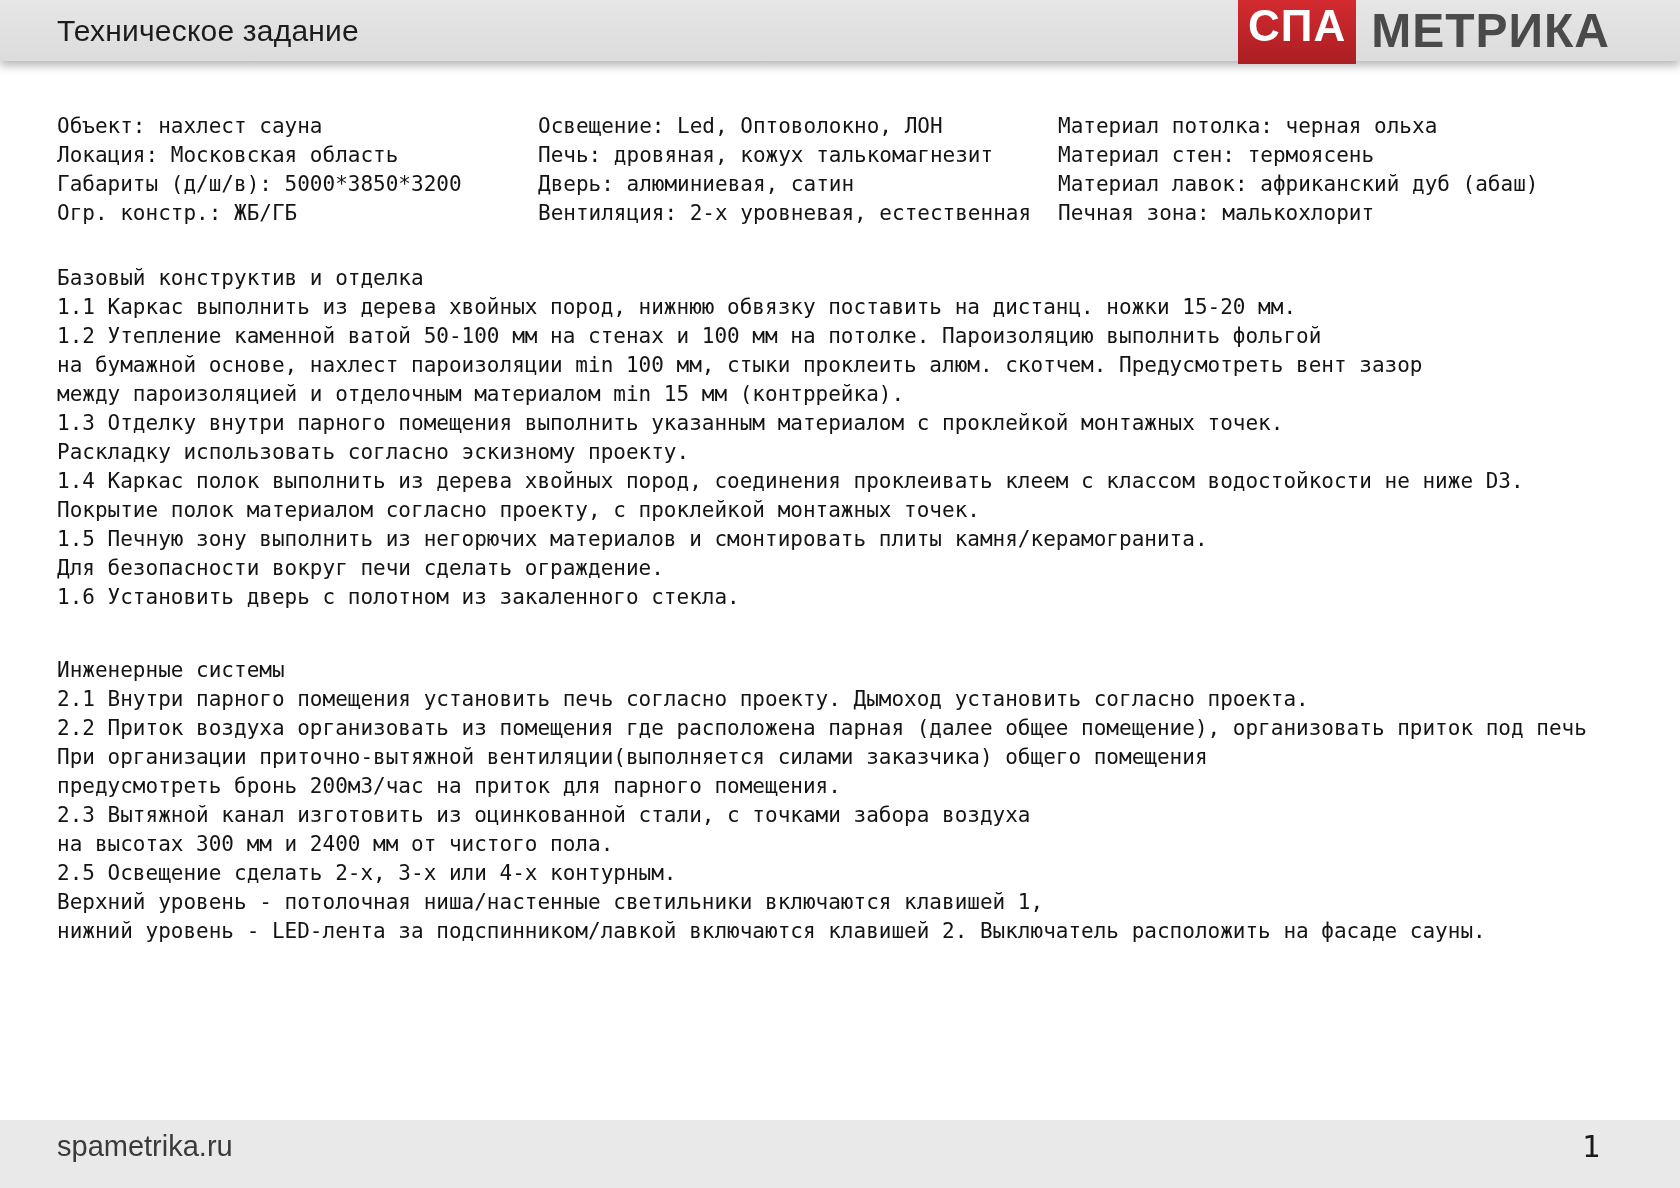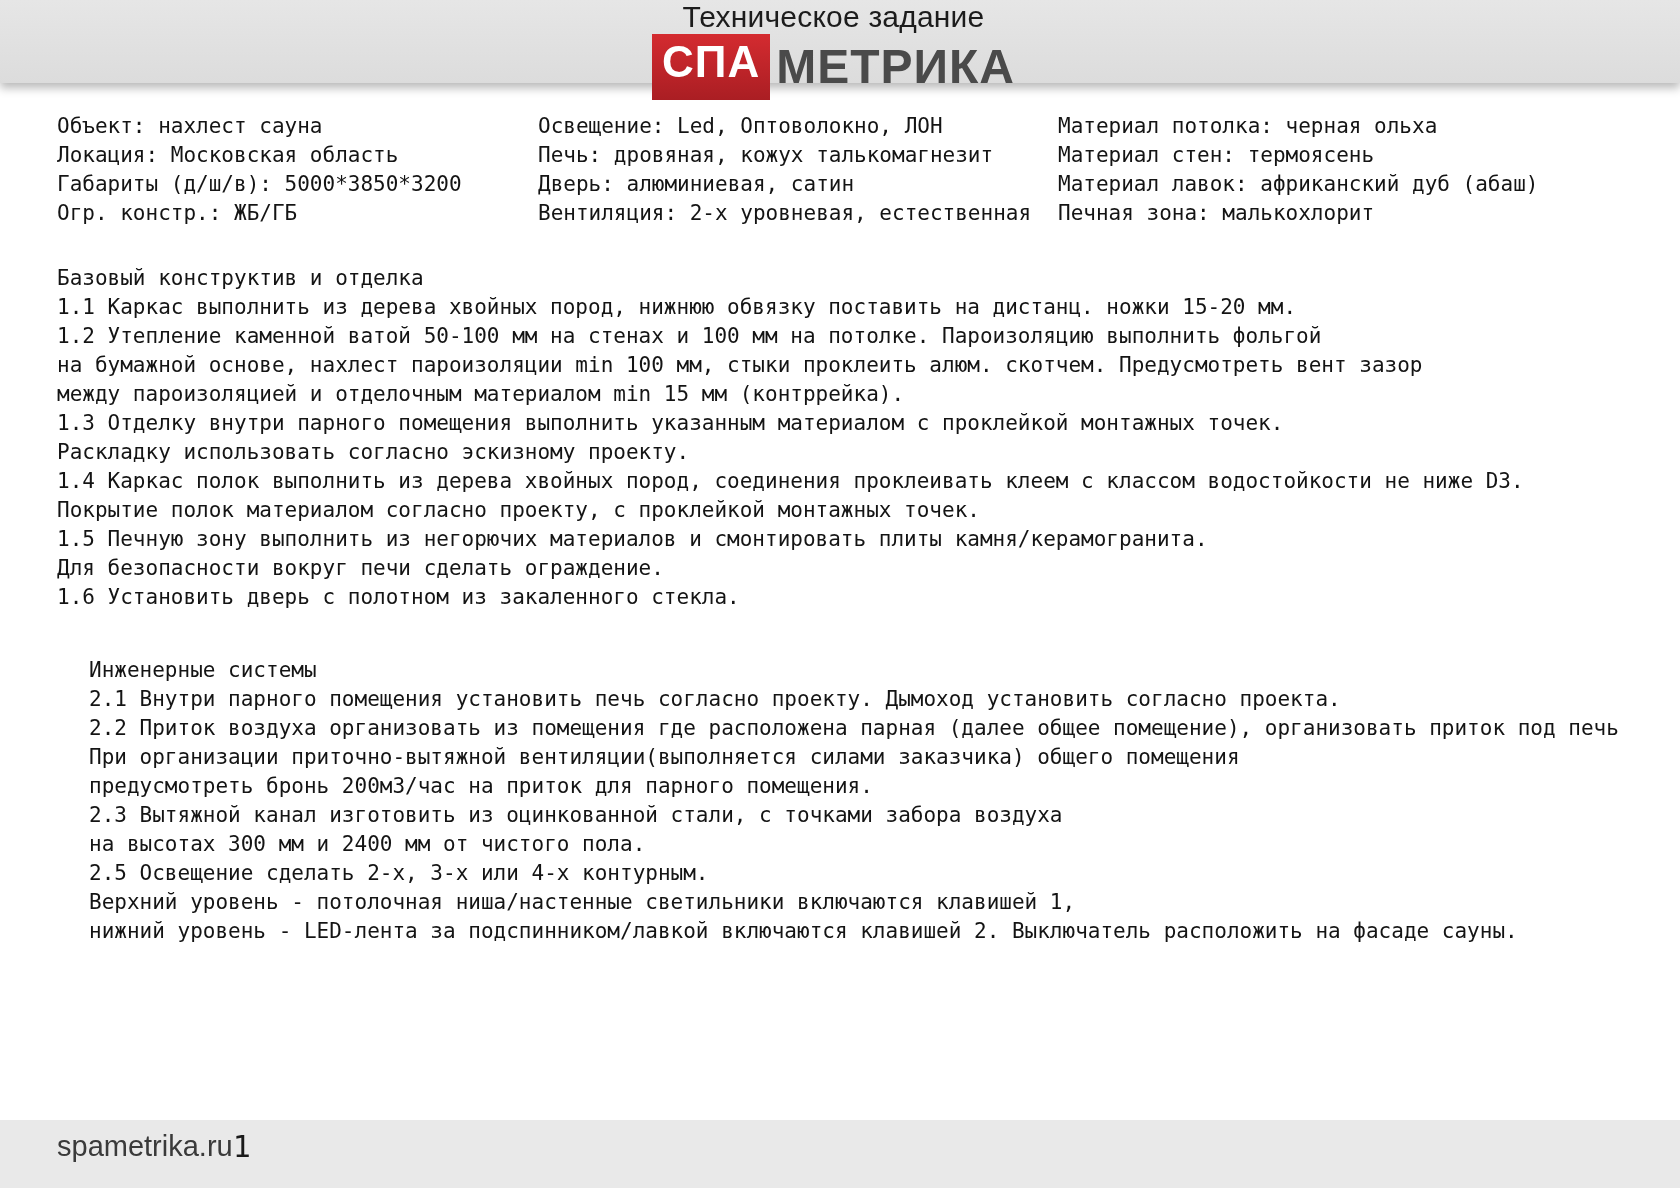--- a/index.html
+++ b/index.html
@@ -7,72 +7,71 @@
   body {
     position: relative;
     width: 1680px; height: 1188px;
     background: #ffffff;
     font-family: "Liberation Sans", sans-serif;
     overflow: hidden;
   }
 
   
   .header {
-    position: absolute; top: 0; left: 0; right: 0; height: 83px;
+    position: absolute; top: 0; left: 0; right: 0; height: 61px;
     background: linear-gradient(#e6e6e6, #dcdcdc);
     box-shadow: 0 5px 9px rgba(0,0,0,0.28);
     display: flex; align-items: center; justify-content: space-between;
     padding: 0 70px 0 57px;
     z-index: 3;
-    flex-direction: column;
   }
   .header-title {
     font-size: 30px; color: #1c1c1c; letter-spacing: 0.2px;
   }
   .logo { display: flex; align-items: center; }
   .logo-box {
     background: linear-gradient(#d42b30, #aa1e23);
     color: #ffffff;
     font-size: 44px; font-weight: bold;
     padding: 6px 10px 16px 10px;
     letter-spacing: 1px;
     line-height: 1;
   }
   .logo-text {
     color: #4a4a4a;
     font-size: 48px; font-weight: bold;
     letter-spacing: 1px;
-    margin-left: 6px;
+    margin-left: 15px;
     line-height: 1;
   }
 
   
   .tech {
     font-family: "DejaVu Sans Mono", monospace;
     font-size: 21px;
     color: #141414;
     line-height: 29px;
     white-space: nowrap;
   }
 
   .specs { position: absolute; top: 112px; left: 0; right: 0; }
   .spec-col { position: absolute; top: 0; }
   .spec-col-1 { left: 57px; }
   .spec-col-2 { left: 538px; }
   .spec-col-3 { left: 1058px; }
 
   .main-text { position: absolute; left: 57px; right: 20px; }
   .section-1 { top: 264px; }
-  .section-2 { top: 656px; margin-left: 32px; }
+  .section-2 { top: 656px; }
 
   
   .footer {
     position: absolute; left: 0; right: 0; bottom: 0; height: 68px;
     background: #e9e9e9;
-    display: flex; align-items: center; 
+    display: flex; align-items: center; justify-content: space-between;
     padding: 0 80px 16px 57px;
   }
   .footer-site { font-size: 29px; color: #3a3a3a; }
   .footer-page { font-size: 30px; color: #1a1a1a; font-family: "DejaVu Sans Mono", monospace; }
 </style>
 </head>
 <body>
 
 <div class="header">
   <div class="header-title">Техническое задание</div>

